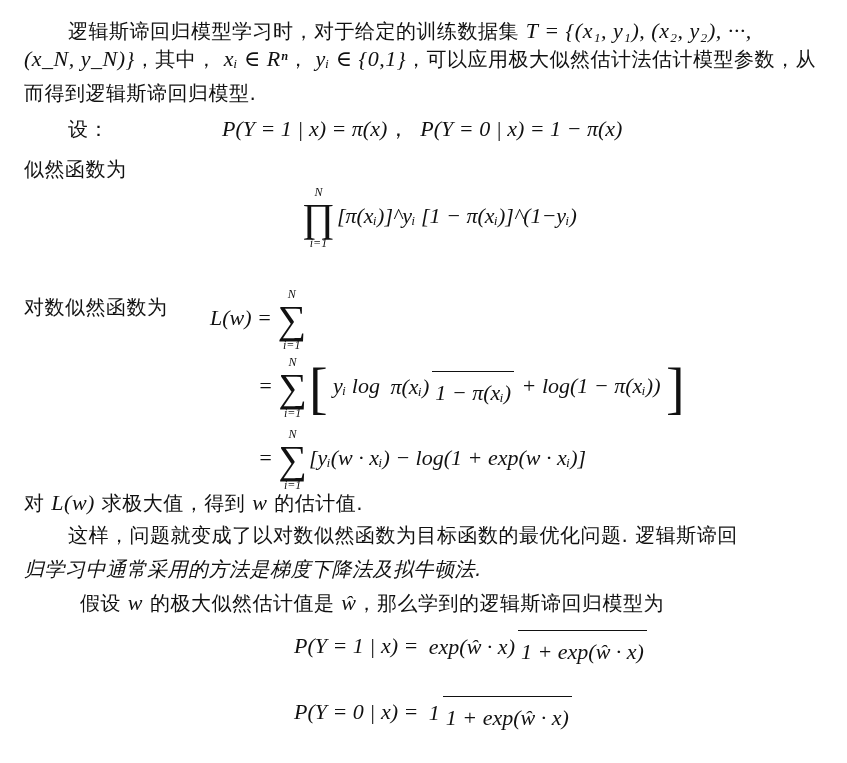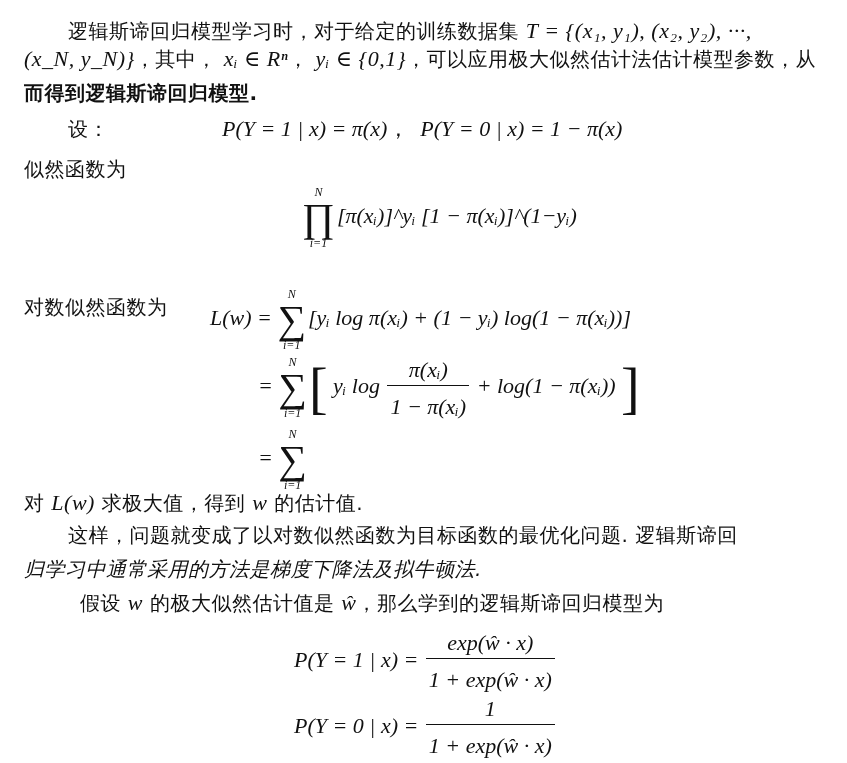--- a/index.html
+++ b/index.html
@@ -4,41 +4,41 @@
   <style>
     html, body { margin: 0; padding: 0; background: #ffffff; }
     body {
       width: 847px; height: 763px; position: relative; overflow: hidden;
       color: #111; font-family: "DejaVu Serif", "Liberation Serif", serif;
     }
     .abs { position: absolute; white-space: nowrap; }
     .cn { font-size: 20px; letter-spacing: 0.5px; font-family: "DejaVu Sans", sans-serif; }
     .m { font-family: "Liberation Serif", "DejaVu Serif", serif; font-style: italic; font-size: 22px; }
     .r { font-style: normal; }
-    .frac { display: inline-flex; flex-direction: column; align-items: center; vertical-align: middle; margin: 0 2px; }
+    .frac { display: inline-flex; flex-direction: row; align-items: center; vertical-align: middle; margin: 0 2px; }
     .frac .num { padding: 0 3px 2px; }
     .frac .den { border-top: 1.5px solid #111; padding: 8px 3px 0; }
     .bigop { display: inline-flex; flex-direction: column; align-items: center; vertical-align: middle; margin-right: 2px; }
     .bigop .lim { font-size: 12px; font-style: italic; line-height: 13px; }
     .bigop .sym { font-size: 40px; font-style: normal; line-height: 38px; }
     .bigbr { font-size: 56px; font-style: normal; vertical-align: middle; line-height: 50px; font-weight: 200; }
   </style>
 </head>
 <body>
 
 <div class="abs cn" style="left:68px; top:18px;">
   <span>逻辑斯谛回归模型学习时，对于给定的训练数据集</span>
   <span class="m">T = {(x₁, y₁), (x₂, y₂), ···,</span>
 </div>
 <div class="abs cn" style="left:24px; top:46px;">
   <span class="m">(x_N, y_N)}</span><span>，其中，</span>
   <span class="m">xᵢ ∈ Rⁿ</span><span>，</span>
   <span class="m">yᵢ ∈ {0,1}</span><span>，可以应用极大似然估计法估计模型参数，从</span>
 </div>
-<div class="abs cn" style="left:24px; top:80px;font-weight:bold;">而得到逻辑斯谛回归模型.</div>
+<div class="abs cn" style="left:24px; top:80px;">而得到逻辑斯谛回归模型.</div>
 
 <div class="abs cn" style="left:68px; top:116px;">设：</div>
 <div class="abs m" style="left:222px; top:114px;">
   <span>P(Y = 1 | x) = π(x)</span><span class="r">，</span>&nbsp;
   <span>P(Y = 0 | x) = 1 − π(x)</span>
 </div>
 
 <div class="abs cn" style="left:24px; top:156px;">似然函数为</div>
 <div class="abs m" style="left:302px; top:186px;">
   <span class="bigop">
@@ -49,21 +49,21 @@
 </div>
 
 <div class="abs cn" style="left:24px; top:258px;margin-top:36px;">对数似然函数为</div>
 
 <div class="abs m" style="left:210px; top:288px;">
   <span>L(w) =</span>
   <span class="bigop">
     <span class="lim">N</span>
     <span class="sym">∑</span>
     <span class="lim">i=1</span>
-  </span><span>[yᵢ log π(xᵢ) + (1 − yᵢ) log(1 − π(xᵢ))]</span>
+  </span>
 </div>
 
 <div class="abs m" style="left:258px; top:356px;">
   <span>=</span>
   <span class="bigop">
     <span class="lim">N</span>
     <span class="sym">∑</span>
     <span class="lim">i=1</span>
   </span><span class="bigbr">[</span>
   <span>yᵢ log</span>
@@ -74,21 +74,21 @@
   <span>+ log(1 − π(xᵢ))</span>
   <span class="bigbr">]</span>
 </div>
 
 <div class="abs m" style="left:258px; top:428px;">
   <span>=</span>
   <span class="bigop">
     <span class="lim">N</span>
     <span class="sym">∑</span>
     <span class="lim">i=1</span>
-  </span>
+  </span><span>[yᵢ(w · xᵢ) − log(1 + exp(w · xᵢ)]</span>
 </div>
 
 <div class="abs cn" style="left:24px; top:490px;">
   <span>对</span>
   <span class="m">L(w)</span>
   <span>求极大值，得到</span>
   <span class="m">w</span>
   <span>的估计值.</span>
 </div>
 <div class="abs cn" style="left:68px; top:522px;">这样，问题就变成了以对数似然函数为目标函数的最优化问题. 逻辑斯谛回</div>

